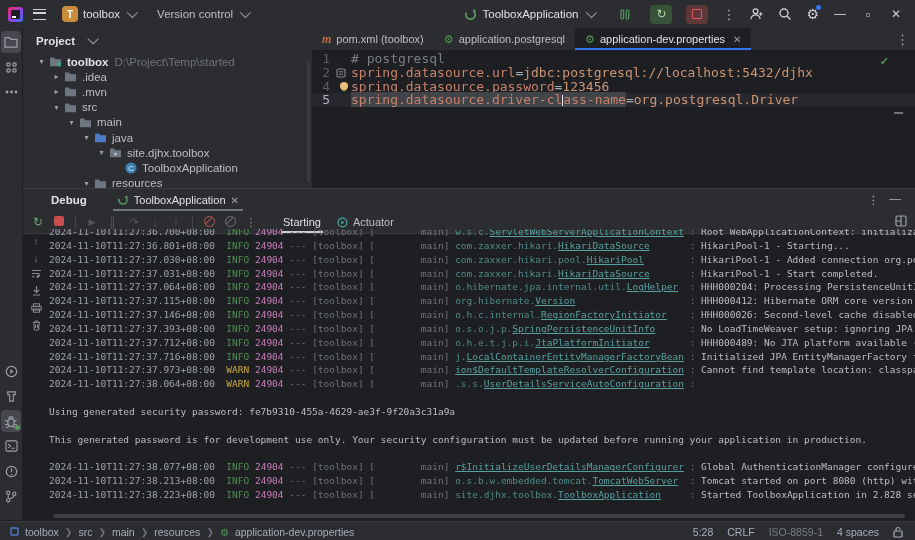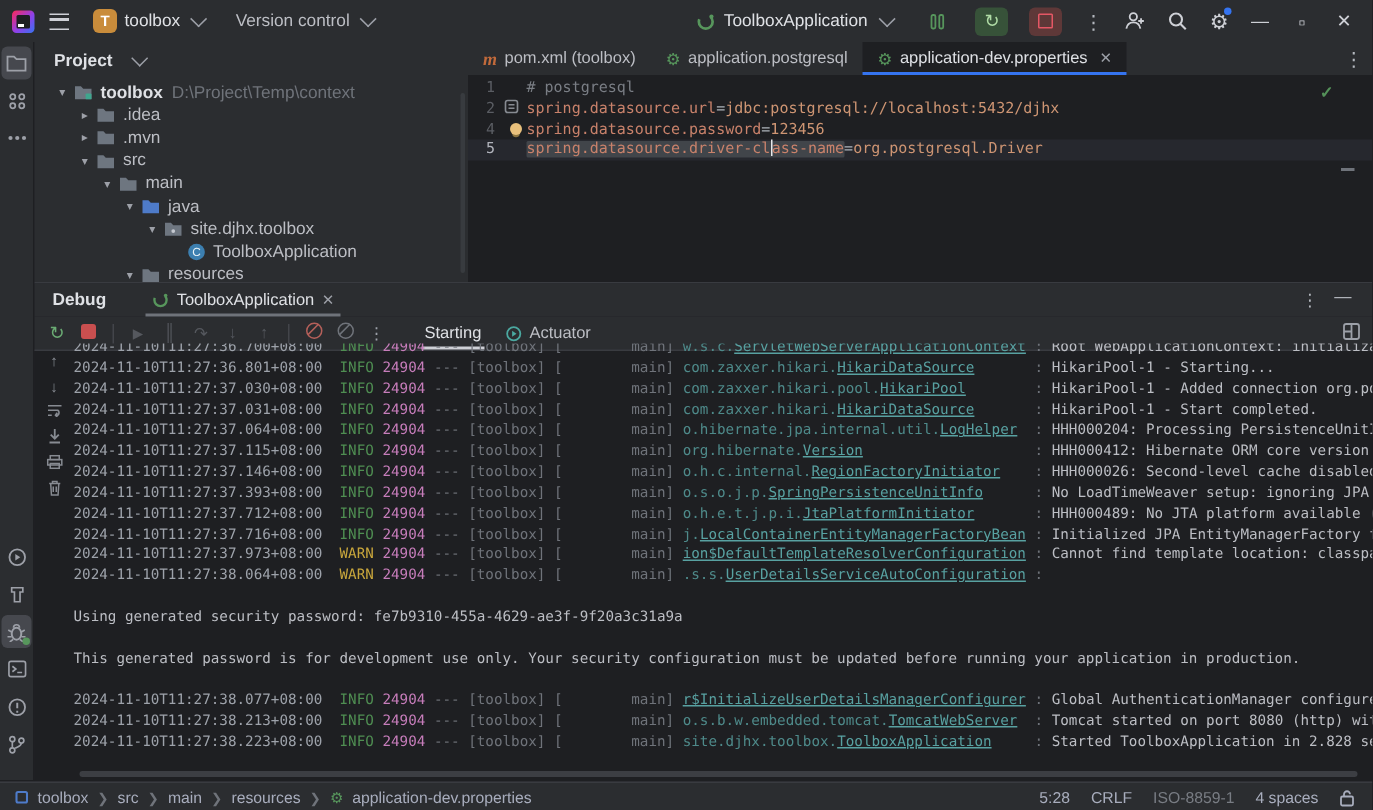--- a/index.html
+++ b/index.html
@@ -51,41 +51,41 @@
 
   
   #editor{left:312px;top:28px;width:603px;height:160px;background:#1E1F22}
   #tabbar{height:22px;display:flex;align-items:stretch;background:#2B2D30;position:relative}
   .etab{display:flex;align-items:center;gap:5px;padding:0 10px;font-size:11px;color:#BCBEC4;position:relative}
   .etab.active{background:#1E1F22;color:#DFE1E5}
   .etab.active::after{content:"";position:absolute;left:0;right:0;bottom:0;height:2px;background:#3574F0}
   .etab .closex{color:#9DA0A8;font-size:10px;margin-left:3px}
   .maven-m{font-family:"Liberation Serif",serif;font-style:italic;color:#C26A3B;font-size:12px;font-weight:bold}
   .gear-green{color:#57965C;font-size:11px}
-  #editor-lines{position:absolute;left:0;top:24px;right:0;font-family:"DejaVu Sans Mono",monospace;font-size:10px;line-height:13.8px}
+  #editor-lines{position:absolute;left:0;top:24px;right:0;font-family:"DejaVu Sans Mono",monospace;font-size:13px;line-height:13.8px}
   .eline{white-space:pre;position:relative;padding-left:0}
   .eline.current{background:#26282E}
   .enum{display:inline-block;width:18px;text-align:right;color:#5A5D63}
   .eline.current .enum{color:#B0B3BB}
   .egut{display:inline-block;width:21px}
   .cmt{color:#7A7E85}
   .pkey{color:#C9826B}
   .pval{color:#CE9573}
   .peq{color:#A9AFB7}
   .khl{background:#41454A;border-radius:1px}
   .caret{display:inline-block;width:1px;height:11px;background:#E8E9EB;vertical-align:-2px}
   .bulb{position:absolute;left:28px;width:8px;height:8px;border-radius:50%;background:#E8C07C;box-shadow:0 3px 0 -1.5px #8a7340}
   .gut-ic{color:#878B92}
   #insp-ok{color:#549159;font-size:11px;font-weight:bold}
   #stripe-mark{background:#6F737A;width:9px;height:2px}
 
   
   #debug-panel{left:23px;top:188px;width:892px;height:332px;background:#1E1F22;border-top:1px solid #393B40}
   #debug-header{height:22px;background:#2B2D30;display:flex;align-items:center}
-  #debug-title{font-weight:bold;color:#DFE1E5;margin-left:12px;font-size:11.5px}
+  #debug-title{font-weight:bold;color:#DFE1E5;margin-left:28px;font-size:11.5px}
   #debug-session-tab{display:flex;align-items:center;gap:5px;margin-left:22px;height:100%;padding:0 8px;position:relative;color:#DFE1E5;font-size:11px}
   #debug-session-tab::after{content:"";position:absolute;left:4px;right:4px;bottom:0;height:2px;background:#6F737A}
   #debug-toolbar{height:22px;background:#2B2D30;display:flex;align-items:center;border-bottom:1px solid #393B40;padding-left:8px;gap:7px}
   .dt-ic{width:14px;text-align:center;font-size:11px;color:#9CA0A8;flex:none}
   .dt-ic.disabled{color:#55585E}
   .dt-sep{width:1px;height:13px;background:#43454A;margin:0 2px;flex:none}
   .stopred{width:10px;height:10px;background:#C94F4F;border-radius:2px}
   .cslash{width:9px;height:9px;border:1.4px solid currentColor;border-radius:50%;position:relative}
   .cslash::after{content:"";position:absolute;left:-1px;top:3.2px;width:10px;height:1.3px;background:currentColor;transform:rotate(-45deg)}
   .dtab{font-size:11px;color:#BCBEC4;padding:0 8px;height:100%;display:flex;align-items:center;gap:5px;position:relative}
@@ -263,21 +263,21 @@
   <div id="project-tree">
       <div class="tree-row" style="padding-left: 12px;">
         <span class="tree-chev">▾</span>
         <span class="tree-ic">
           <svg width="13" height="11" viewBox="0 0 16 14">
             <path d="M1 2h5l2 2h7v9H1z" fill="#6E7680"></path>
             <rect x="10" y="8" width="5" height="5" fill="#3FA68E" rx="1"></rect>
           </svg>
         </span>
         <span class="tree-label bold">toolbox</span>
-        <span class="tree-hint">D:\Project\Temp\context</span>
+        <span class="tree-hint">D:\Project\Temp\started</span>
       </div>
       <div class="tree-row" style="padding-left: 27px;">
         <span class="tree-chev">▸</span>
         <span class="tree-ic">
           <svg width="13" height="11" viewBox="0 0 16 14">
             <path d="M1 2h5l2 2h7v9H1z" fill="#6E7680"></path>
           </svg>
         </span>
         <span class="tree-label">.idea</span>
       </div>

